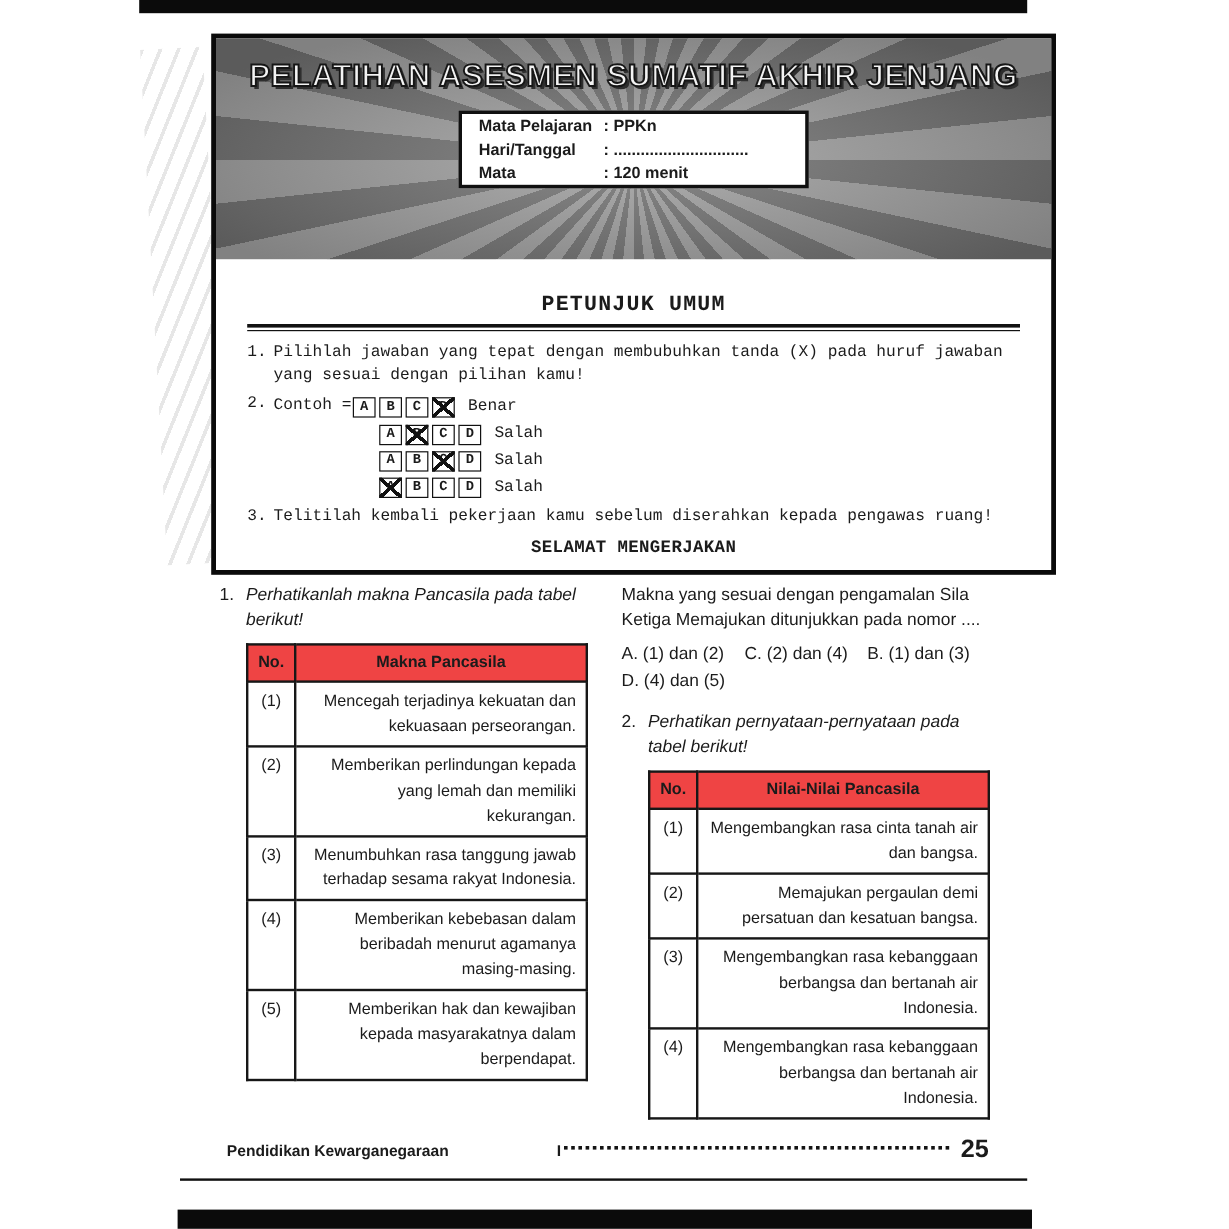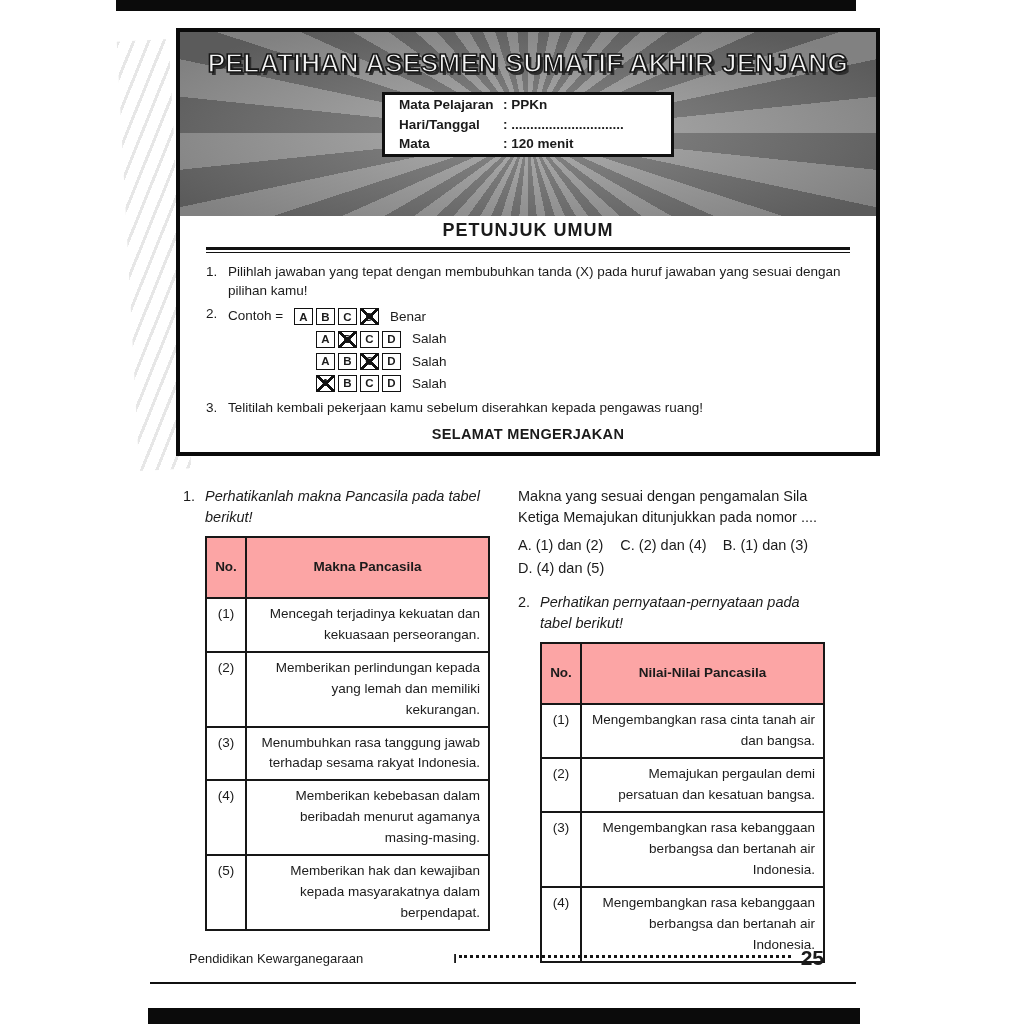--- a/index.html
+++ b/index.html
@@ -49,21 +49,21 @@
     margin: 13px auto 0 auto;
     background: #fff;
     border: 3px solid #101010;
     border-radius: 0;
     padding: 0 14px;
     font-size: 13.5px;
     font-weight: 700;
   }
   .info-row { display:grid; grid-template-columns: 104px 1fr; line-height: 1.45; }
   
-  .petunjuk { padding: 4px 26px 10px 26px; }
+  .petunjuk { padding: 28px 26px 10px 26px; font-family: Liberation Mono, monospace; }
   .pt-title { text-align:center; font-size:18px; font-weight:800; letter-spacing:1px; }
   .rule { border-top: 3px solid #121212; margin: 6px 0 2px 0; }
   .rule2 { border-top: 1.5px solid #121212; margin: 0 0 9px 0; }
   .instr-row { display:flex; font-size: 13.5px; line-height: 1.42; margin-bottom: 4px; }
   .num { width: 22px; flex: 0 0 22px; }
   .txt { flex: 1; }
   .ex-first { display:flex; align-items:center; font-size:13.5px; }
   .ex-label { width: 66px; flex:0 0 66px; }
   .ex-row { display:flex; align-items:center; margin: 3px 0 0 88px; }
   .ex-row.r1 { margin-left: 0; }
@@ -96,38 +96,38 @@
   }
   .tbl-indent { margin-left: 22px; width: calc(100% - 22px) !important; }
   table.q-table th, table.q-table td {
     border: 2px solid #171717;
     padding: 5px 8px;
     line-height: 1.55;
     vertical-align: top;
     text-align: right;
   }
   table.q-table th {
-    background: #fca5a5;
+    background: #ef4444;
     text-align: center;
     font-weight: 700;
-    padding: 19px 6px;
+    padding: 4px 6px;
   }
   table.q-table .no-col { width: 40px; text-align: center; }
   .stem { font-size: 14.5px; line-height: 1.45; margin-bottom: 6px; }
   .options-grid {
     display:grid; grid-template-columns: 1fr 1fr 1fr;
     font-size: 14.5px; line-height: 1.6; margin-bottom: 12px;
   }
   
   .footer {
     position:absolute; left:178px; top:946px; width:646px;
     display:flex; align-items:center;
     border-bottom: 0;
   }
-  .footer-left { font-weight:400; font-size:13px; flex: 0 0 auto; padding-left: 11px; }
+  .footer-left { font-weight:700; font-size:13px; flex: 0 0 auto; padding-left: 11px; }
   .leader { flex:1; display:flex; align-items:center; margin: 0 10px 0 90px; }
   .leader-prefix { font-weight:700; font-size:13px; margin-right:2px; }
   .leader-dots { flex:1; border-bottom: 3px dotted #141414; height: 0; margin-bottom: 4px; }
   .page-num { font-weight:800; font-size:21px; flex:0 0 auto; }
   .footer-rule { position:absolute; left:150px; top:982px; width:706px; border-top:2.5px solid #101010; }
 </style>
 </head>
 <body>
 
 <div class="page">

